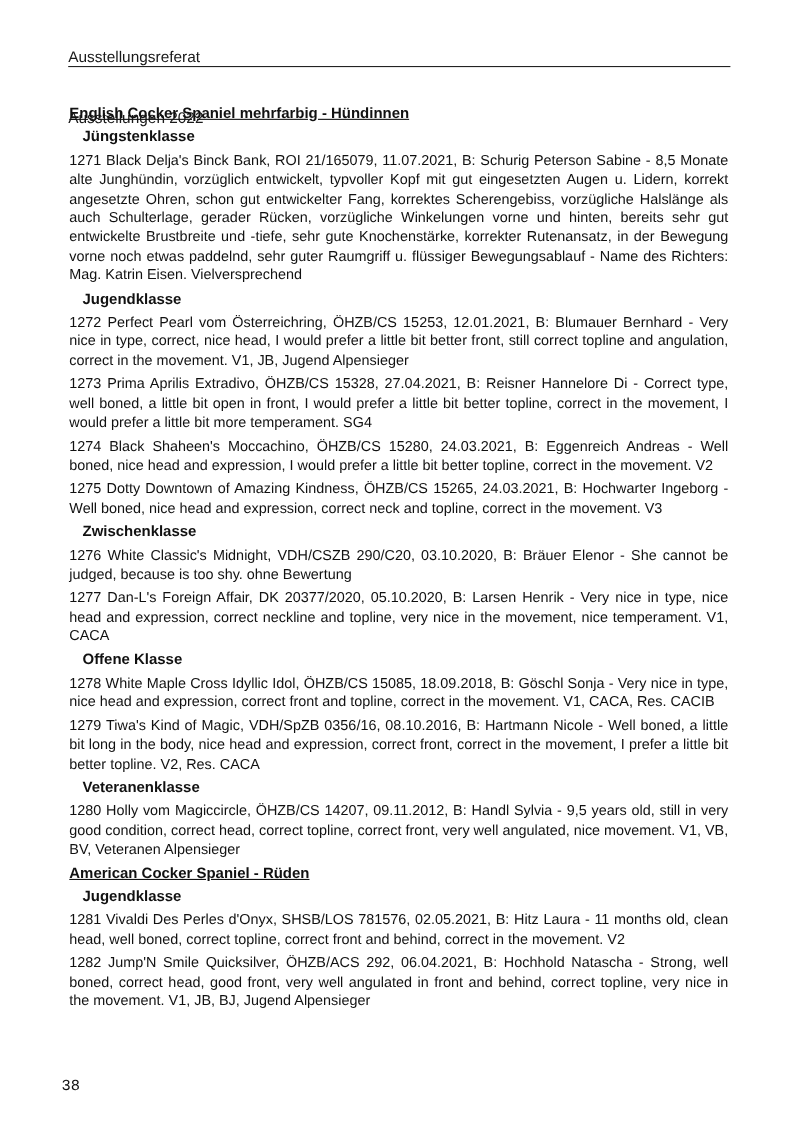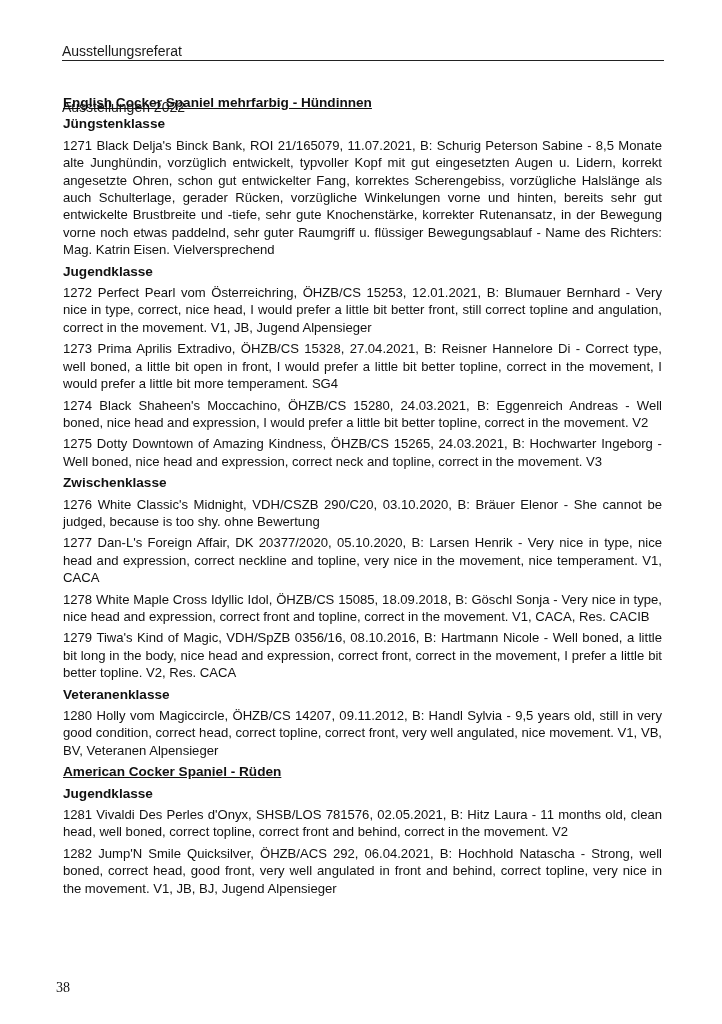--- a/index.html
+++ b/index.html
@@ -6,23 +6,23 @@
     body { width: 722px; height: 1024px; position: relative; overflow: hidden; color: #111; }
     .page { position: absolute; left: 0; top: 0; width: 722px; height: 1024px; }
     .hdr { position: absolute; left: 62px; width: 602px; text-align: left;
            font-family: "Liberation Sans", sans-serif; font-size: 14px; line-height: 16px; color: #1a1a1a; }
     .hdr.h1 { top: 43px; }
     .hdr.h2 { top: 63px; margin-top: 36px; }
     .rule { position: absolute; left: 62px; width: 602px; top: 60px; height: 0; border-top: 1.3px solid #222; }
     .content { position: absolute; left: 63px; top: 94px; width: 599px;
                font-family: "Liberation Sans", sans-serif; font-size: 13.1px; line-height: 17.4px; color: #111; }
     .breed { font-weight: bold; text-decoration: underline; margin: 0 0 4px 0; font-size: 13.6px; }
-    .cls { font-weight: bold; margin: 0 0 4px 0; font-size: 13.6px; }
+    .cls { font-weight: bold; margin: 0 0 4px 12px; font-size: 13.6px; }
     .entry { text-align: justify; hyphens: manual; margin: 0 0 4px 0; }
-    .footer { position: absolute; left: 56px; top: 980px; font-family: Liberation Serif, serif; font-size: 14px; color: #111; }
+    .footer { position: absolute; left: 56px; top: 980px; font-family: Liberation Mono, monospace; font-size: 14px; color: #111; }
   </style>
 </head>
 <body>
 
 <div class="page">
   <div class="hdr h1">Ausstellungsreferat</div>
   <div class="rule"></div>
   <div class="hdr h2">Ausstellungen 2022</div>
 
   <div class="content">
@@ -36,20 +36,21 @@
       <div class="cls">Jugendklasse</div>
       <p class="entry">1272 Perfect Pearl vom Österreichring, ÖHZB/CS 15253, 12.01.2021, B: Blumauer Bernhard - Very nice in type, correct, nice head, I would prefer a little bit better front, still correct topline and angulation, correct in the movement. V1, JB, Jugend Alpensieger</p>
       <p class="entry">1273 Prima Aprilis Extradivo, ÖHZB/CS 15328, 27.04.2021, B: Reisner Hannelore Di - Correct type, well boned, a little bit open in front, I would prefer a little bit better topline, correct in the movement, I would prefer a little bit more temperament. SG4</p>
       <p class="entry">1274 Black Shaheen's Moccachino, ÖHZB/CS 15280, 24.03.2021, B: Eggenreich Andreas - Well boned, nice head and expression, I would prefer a little bit better topline, correct in the movement. V2</p>
       <p class="entry">1275 Dotty Downtown of Amazing Kindness, ÖHZB/CS 15265, 24.03.2021, B: Hochwarter Inge­borg - Well boned, nice head and expression, correct neck and topline, correct in the movement. V3</p>
 
       <div class="cls">Zwischenklasse</div>
       <p class="entry">1276 White Classic's Midnight, VDH/CSZB 290/C20, 03.10.2020, B: Bräuer Elenor - She cannot be judged, because is too shy. ohne Bewertung</p>
       <p class="entry">1277 Dan-L's Foreign Affair, DK 20377/2020, 05.10.2020, B: Larsen Henrik - Very nice in type, nice head and expression, correct neckline and topline, very nice in the movement, nice temper­ament. V1, CACA</p>
 
+      <div class="cls">Offene Klasse</div>
       <p class="entry">1278 White Maple Cross Idyllic Idol, ÖHZB/CS 15085, 18.09.2018, B: Göschl Sonja - Very nice in type, nice head and expression, correct front and topline, correct in the movement. V1, CACA, Res. CACIB</p>
       <p class="entry">1279 Tiwa's Kind of Magic, VDH/SpZB 0356/16, 08.10.2016, B: Hartmann Nicole - Well boned, a little bit long in the body, nice head and expression, correct front, correct in the movement, I prefer a little bit better topline. V2, Res. CACA</p>
 
       <div class="cls">Veteranenklasse</div>
       <p class="entry">1280 Holly vom Magiccircle, ÖHZB/CS 14207, 09.11.2012, B: Handl Sylvia - 9,5 years old, still in very good condition, correct head, correct topline, correct front, very well angulated, nice move­ment. V1, VB, BV, Veteranen Alpensieger</p>
     </div>
 
     <div>
       <div class="breed">American Cocker Spaniel - Rüden</div>
 

